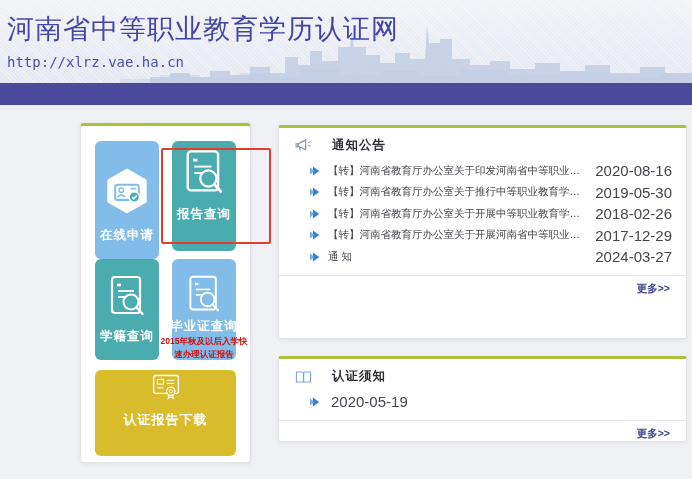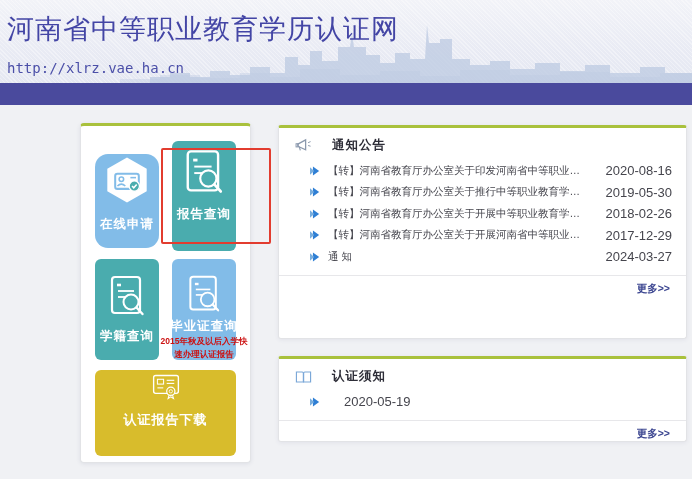--- a/index.html
+++ b/index.html
@@ -7,55 +7,55 @@
   .stage{position:relative;width:692px;height:479px;overflow:hidden;background:#f0f1f4;}
 
   
   .site-header{position:absolute;left:0;top:0;width:692px;height:83px;
     background:linear-gradient(180deg,#f2f3f8 0%,#e9ebf4 60%,#e5e8f2 100%);}
   .site-header .texture{position:absolute;inset:0;
     background:repeating-linear-gradient(45deg,rgba(255,255,255,.35) 0 1px,rgba(0,0,0,0) 1px 3px);}
   .skyline{position:absolute;left:0;bottom:0;width:692px;height:80px;}
   .brand{position:absolute;left:7px;top:14px;z-index:3;}
   .site-title{font-size:27px;font-weight:normal;color:#4345a5;letter-spacing:1px;line-height:1.15;}
-  .site-url{font-family:"DejaVu Sans Mono","Liberation Mono",monospace;font-size:14px;color:#4b4fa8;margin-top:15px;}
+  .site-url{font-family:"DejaVu Sans Mono","Liberation Mono",monospace;font-size:14px;color:#4b4fa8;margin-top:9px;}
   .navbar{position:absolute;left:0;top:83px;width:692px;height:22px;background:#4a4a9d;}
 
   
   .menu-card{position:absolute;left:80px;top:123px;width:171px;height:340px;background:#fff;
     border:1px solid #e2e3e6;border-top:3px solid #a9c13c;border-radius:4px;
     box-shadow:0 1px 4px rgba(60,70,110,.10);box-sizing:border-box;}
   .tile{position:absolute;border-radius:6px;color:#fff;display:flex;flex-direction:column;
     align-items:center;justify-content:flex-end;cursor:pointer;box-sizing:border-box;}
   .tile .tile-label{font-size:12.5px;font-weight:bold;letter-spacing:1px;white-space:nowrap;}
   .tile-blue{background:#82bce8;}
   .tile-teal{background:#4aacae;}
   .tile-yellow{background:#d8bc2c;}
-  .tile-online{left:14px;top:28px;width:64px;height:94px;padding-bottom:15px;border-radius:13px;}
+  .tile-online{left:14px;top:15px;width:64px;height:118px;padding-bottom:15px;}
   .tile-report{left:91px;top:15px;width:64px;height:110px;padding-bottom:28px;}
   .tile-xueji{left:14px;top:133px;width:64px;height:101px;padding-bottom:15px;}
   .tile-biye{left:91px;top:133px;width:64px;height:101px;padding-bottom:0;}
   .tile-download{left:14px;top:244px;width:141px;height:86px;padding-bottom:27px;}
   .tile .ic{display:block;margin:0 auto 8px auto;}
   .tile-note{font-size:8.5px;font-weight:bold;color:#c11;line-height:1.45;text-align:center;white-space:nowrap;}
   .highlight-box{position:absolute;left:161px;top:148px;width:106px;height:92px;
     border:2px solid #e23c2f;border-radius:2px;z-index:5;pointer-events:none;}
 
   
   .panel{position:absolute;left:278px;width:409px;background:#fff;
     border:1px solid #e2e3e6;border-top:3px solid #a9c13c;border-radius:3px;
     box-shadow:0 1px 4px rgba(60,70,110,.08);box-sizing:border-box;display:flex;flex-direction:column;}
   .panel-notice{top:125px;height:214px;}
   .panel-info{top:356px;height:86px;}
   .panel-head{display:flex;align-items:center;gap:20px;padding:9px 16px 4px 16px;}
   .panel-title{font-size:12.5px;font-weight:bold;color:#2e2e38;letter-spacing:1px;}
   .news-list{padding:2px 0 0 0;}
   .news-row{display:flex;align-items:center;height:21.5px;padding:0 14px 0 30px;cursor:pointer;}
   .news-text{flex:1;font-size:10.5px;color:#45454d;white-space:nowrap;overflow:hidden;text-overflow:ellipsis;margin-left:7px;}
-  .news-date{font-size:13px;color:#45454d;margin-left:23px;white-space:nowrap;}
+  .news-date{font-size:15px;color:#45454d;margin-left:10px;white-space:nowrap;}
   .divider{height:1px;background:#e7e7ea;margin:7px 0 0 0;}
   .more-row{display:flex;justify-content:flex-end;padding:6px 16px 0 11px;}
   .more-link{font-size:10.5px;font-weight:bold;color:#3b4590;cursor:pointer;text-decoration:none;}
   .arrow-ic{flex:0 0 auto;}
 </style>
 </head>
 <body>
 
 <div class="stage">
 

